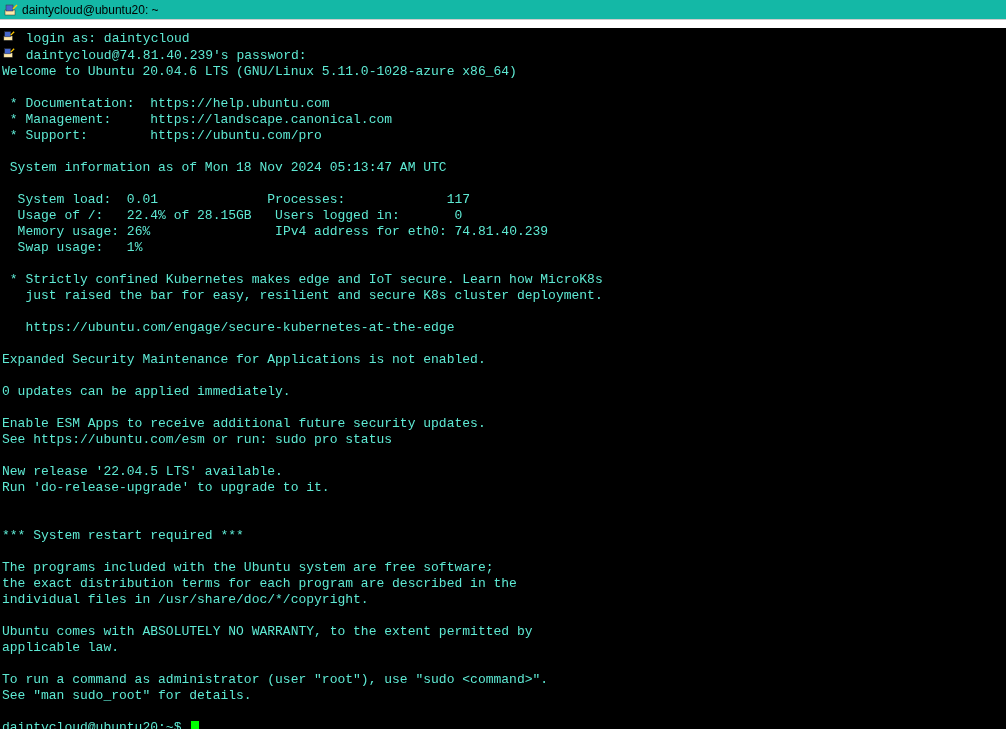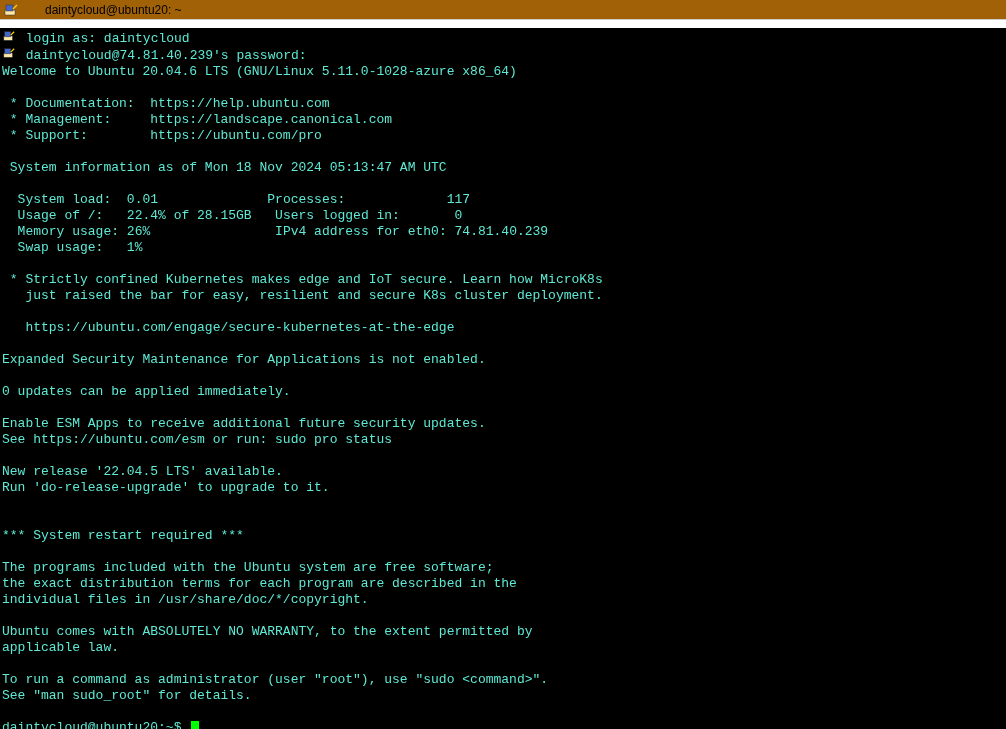--- a/index.html
+++ b/index.html
@@ -6,29 +6,28 @@
     body {
       width: 1006px;
       height: 729px;
       background: #fff;
       font-family: "Consolas", "Courier New", monospace;
       font-size: 13px;
       overflow: hidden;
     }
     .titlebar {
       height: 20px;
-      background: #a16207;
+      background: #14b8a6;
       border-bottom: 1px solid #ccc;
       display: flex;
       align-items: center;
       padding: 0 4px;
       font-family: "Segoe UI", Tahoma, sans-serif;
       font-size: 12px;
       color: #000;
-      gap: 23px;
     }
     .titlebar svg { margin-right: 4px; }
     .terminal {
       background: #000;
       color: #5eead4;
       width: 100%;
       height: calc(100% - 20px);
       padding: 2px 2px;
       white-space: pre;
       line-height: 16px;

